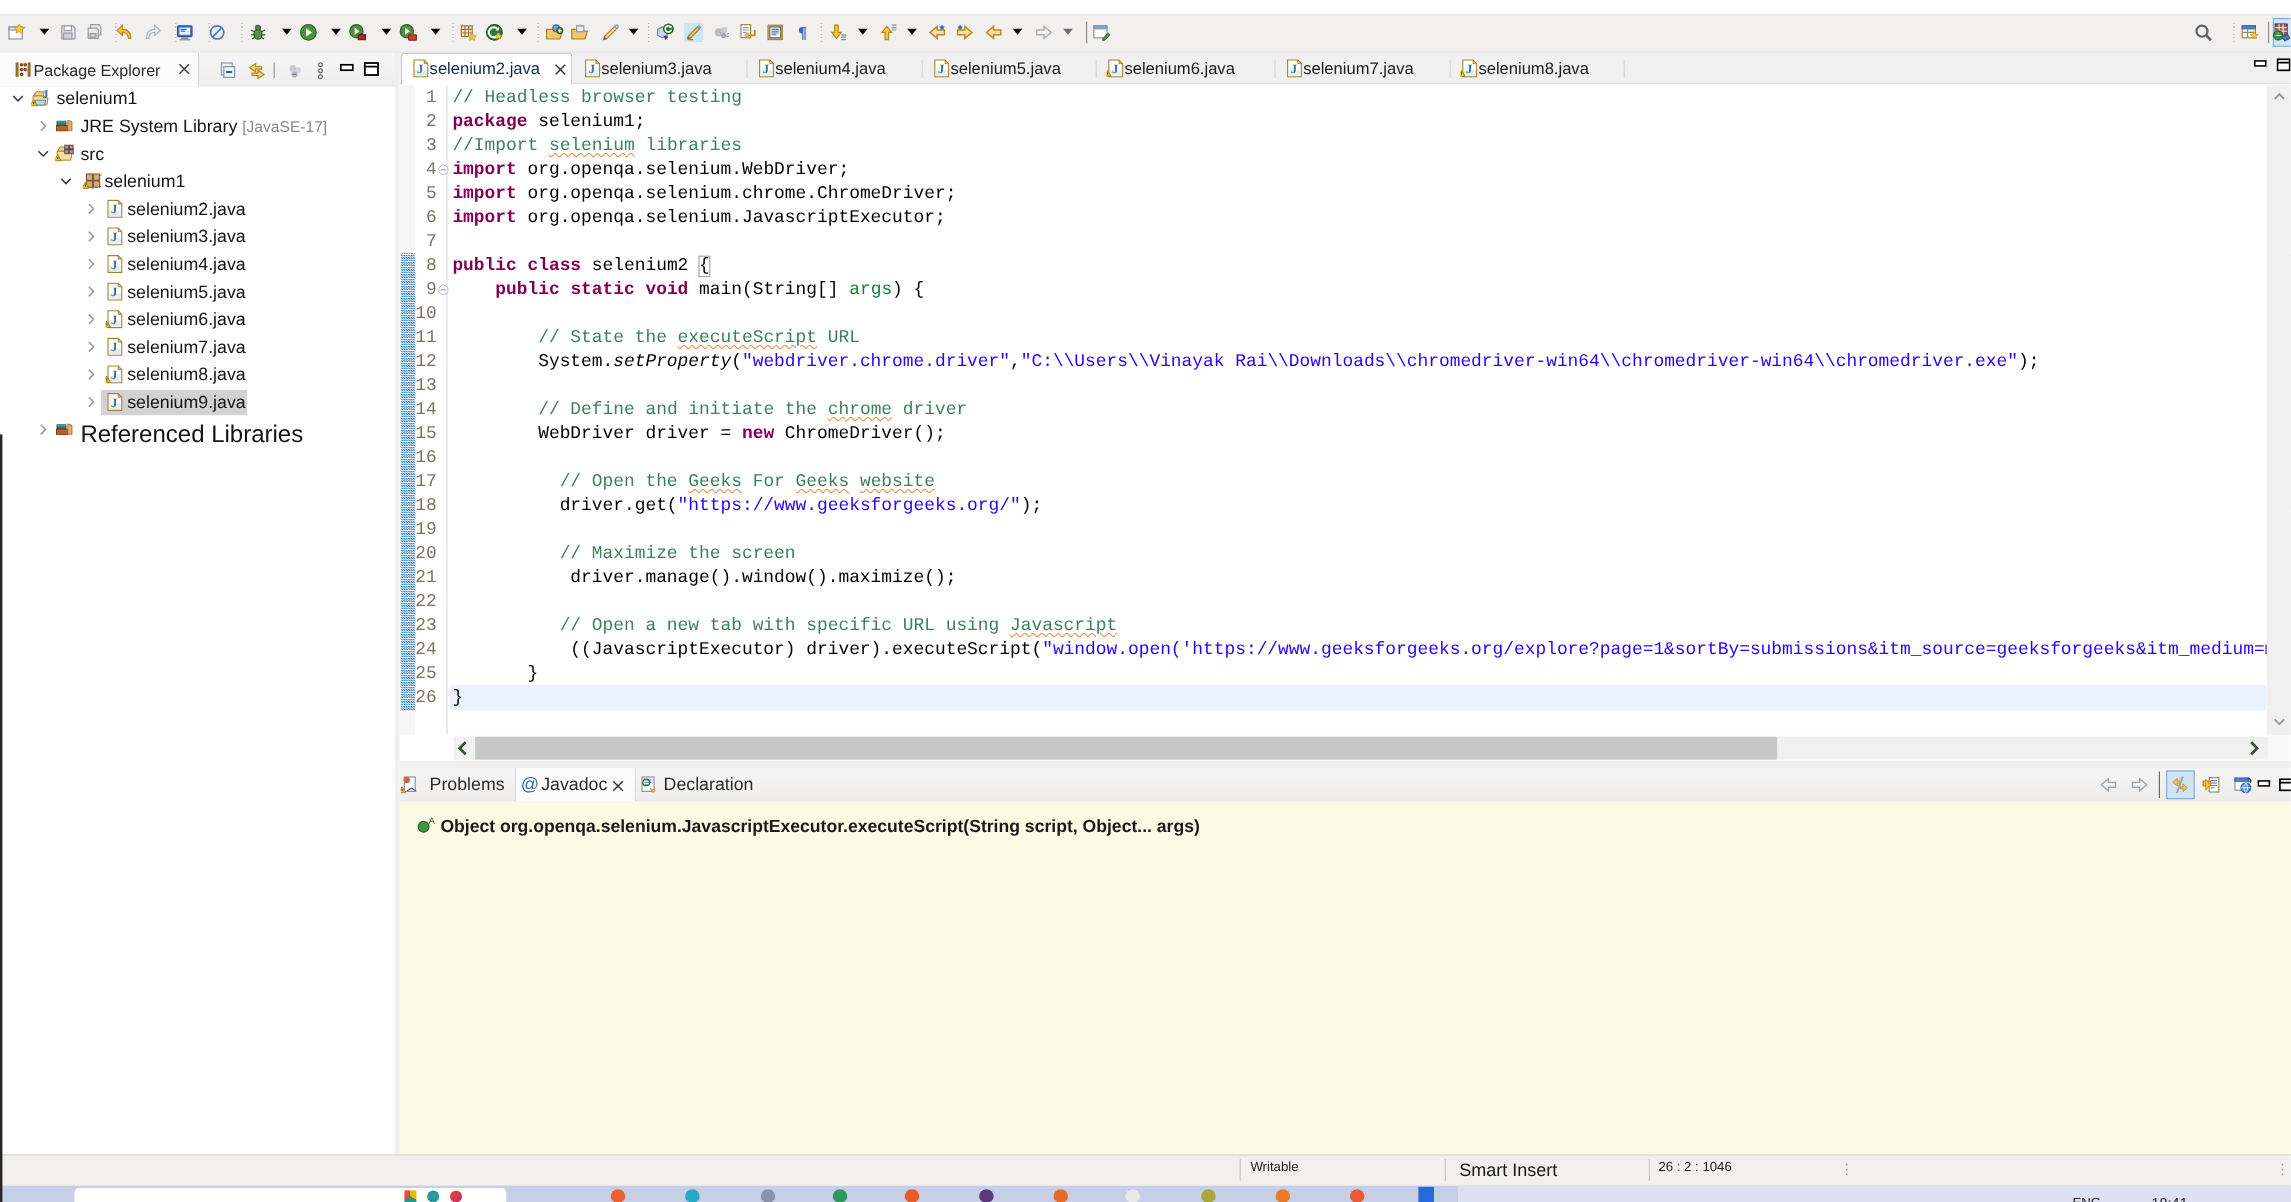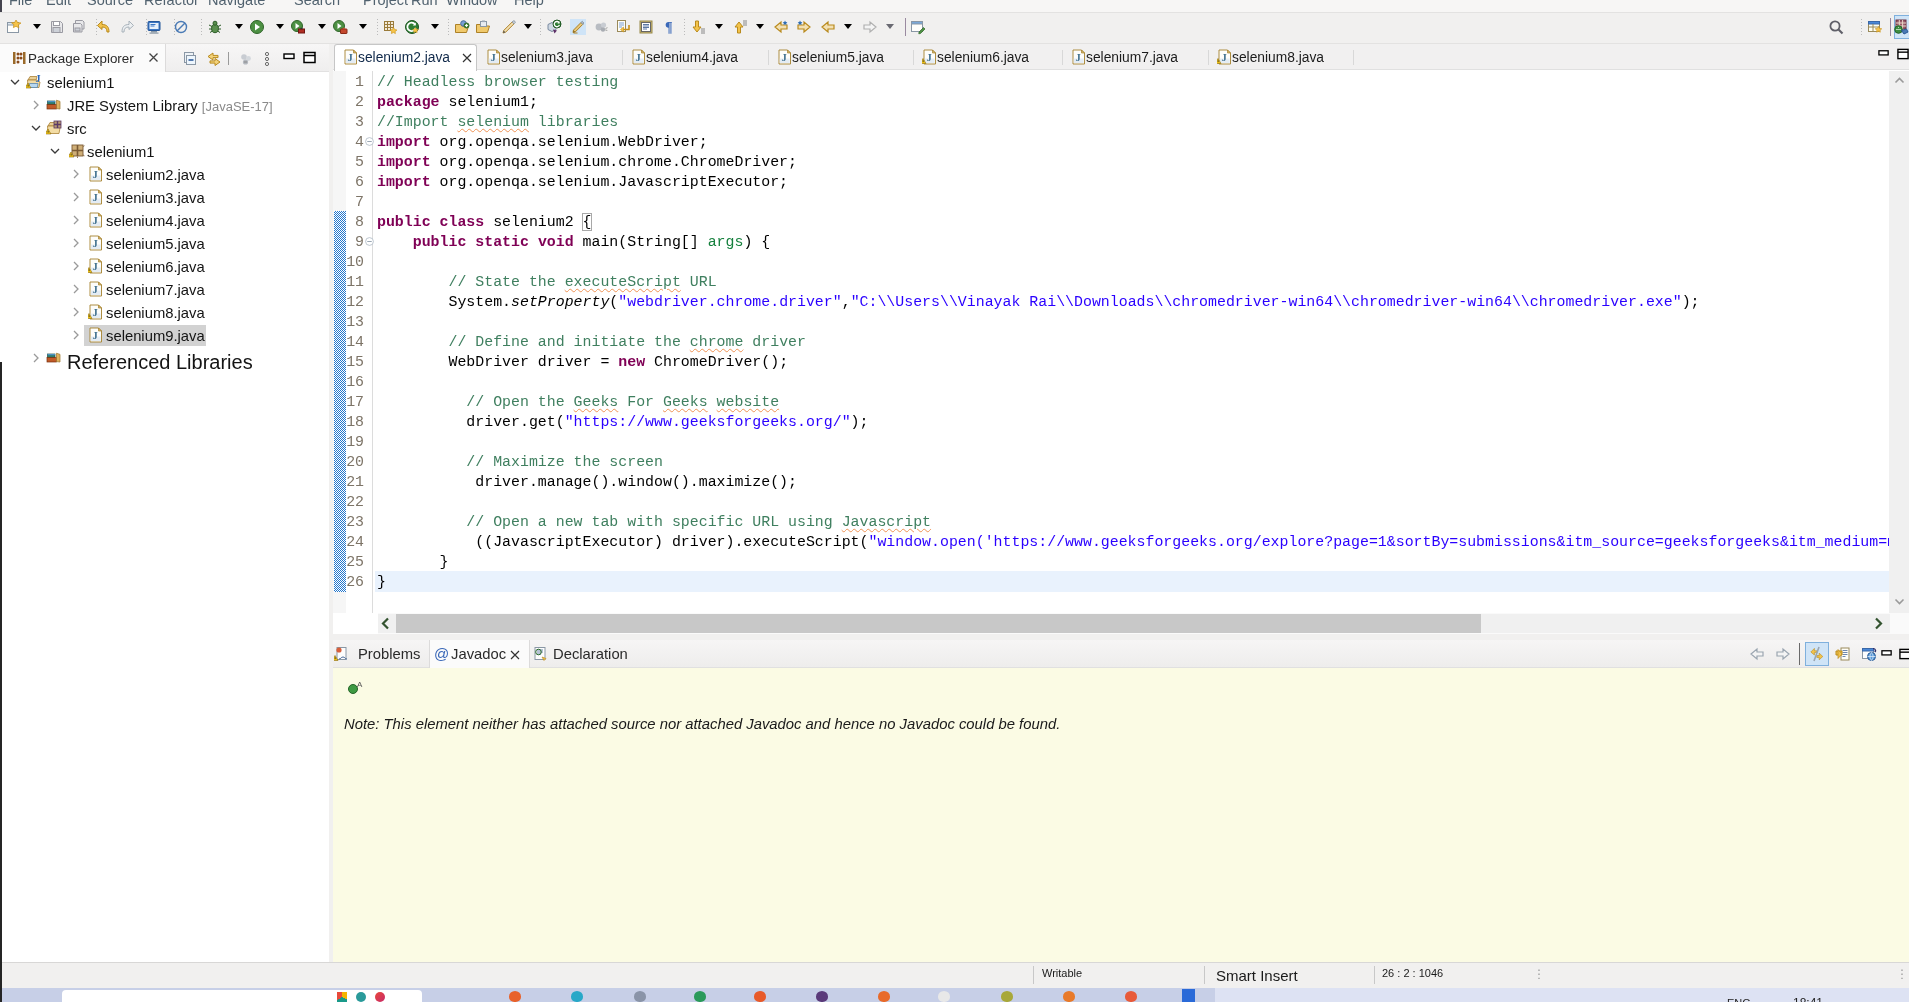--- a/index.html
+++ b/index.html
@@ -8,33 +8,20 @@
 .cm{color:#3f7f5f}
 .st{color:#2a00ff}
 .it{font-style:italic}
 .sp{text-decoration:underline wavy #ef9355 1px;text-underline-offset:2px}
 pre{font-family:"Liberation Mono",monospace;font-size:14.9px;line-height:20px}
 .tbsep{position:absolute;top:19px;width:1px;height:16px;
   background:repeating-linear-gradient(#bbb 0 1px,transparent 1px 3px)}
 .dd{position:absolute;top:24px;width:0;height:0;border-left:4.5px solid transparent;border-right:4.5px solid transparent;border-top:5px solid #000}
 </style></head><body>
 <div id="page">
-<div class="abs" style="left:0;top:0;width:1909px;height:12px;background:#f7f6f5;overflow:hidden">
-      <div class="abs" style="left:0;top:-2px;width:2px;height:14px;background:#45444e"></div>
-      <span class="abs" style="left:9px;top:-8px;font-size:14.5px;color:#51626f">File</span>
-      <span class="abs" style="left:46px;top:-8px;font-size:14.5px;color:#51626f">Edit</span>
-      <span class="abs" style="left:87px;top:-8px;font-size:14.5px;color:#51626f">Source</span>
-      <span class="abs" style="left:144px;top:-8px;font-size:14.5px;color:#51626f">Refactor</span>
-      <span class="abs" style="left:208px;top:-8px;font-size:14.5px;color:#51626f">Navigate</span>
-      <span class="abs" style="left:294px;top:-8px;font-size:14.5px;color:#51626f">Search</span>
-      <span class="abs" style="left:363px;top:-8px;font-size:14.5px;color:#51626f">Project</span>
-      <span class="abs" style="left:411px;top:-8px;font-size:14.5px;color:#51626f">Run</span>
-      <span class="abs" style="left:446px;top:-8px;font-size:14.5px;color:#51626f">Window</span>
-      <span class="abs" style="left:514px;top:-8px;font-size:14.5px;color:#51626f">Help</span>
-    </div>
     <div class="abs" style="left:0;top:12px;width:1909px;height:32px;background:#f1f0ef;border-top:1px solid #e3e2e1;border-bottom:1px solid #e3e2e1"></div>
     <svg class="abs" style="left:6px;top:19px" width="16" height="16" viewBox="0 0 16 16">
       <rect x="1.5" y="3.5" width="11" height="10" fill="#fffefb" stroke="#8a97a5"></rect>
       <rect x="1.5" y="3.5" width="11" height="2.5" fill="#dce6f0" stroke="#8a97a5"></rect>
       <path d="M10 1l1.6 2.6L15 4l-2.6 1.8.4 3-2.8-1.5L7.4 8.6l.5-3L5.5 3.8 8.6 3.5z" fill="#f6c44a" stroke="#c89018" stroke-width=".7"></path>
     </svg>
     <div class="dd" style="left:33px"></div>
     <svg class="abs" style="left:49px;top:19px" width="16" height="16" viewBox="0 0 16 16">
       <path d="M2.5 2.5h9l2 2v9h-11z" fill="#e8e8ea" stroke="#9a9aa2"></path>
       <rect x="4.5" y="2.5" width="6" height="4" fill="#fff" stroke="#9a9aa2"></rect>
@@ -606,21 +593,21 @@
     </svg>
     <svg class="abs" style="left:1899px;top:648px" width="12" height="12" viewBox="0 0 13 13">
       <rect x="1" y="1.5" width="11" height="10" fill="#fff" stroke="#000" stroke-width="1.5"></rect>
       <path d="M1 4.5h11" stroke="#000" stroke-width="1.5"></path>
     </svg>
     <div class="abs" style="left:333px;top:668px;width:1576px;height:294px;background:#fbfbe4"></div>
     <svg class="abs" style="left:347px;top:680px" width="16" height="16" viewBox="0 0 16 16">
       <circle cx="6" cy="9" r="4.5" fill="#3e9a42" stroke="#246428"></circle>
       <text x="10" y="7" font-size="8" fill="#555" font-family="Liberation Sans">A</text>
     </svg>
-    <span class="abs" style="left:344px;top:716px;font-size:14.84px;font-style:italic;color:#1a1a1a">Note: This element neither has attached source nor attached Javadoc and hence no Javadoc could be found.</span>
+    <span class="abs" style="left:367px;top:681px;font-size:14.67px;font-weight:bold;color:#1a1a1a">Object org.openqa.selenium.JavascriptExecutor.executeScript(String script, Object... args)</span>
     <div class="abs" style="left:0;top:962px;width:1909px;height:26px;background:#f1f0ef;border-top:1px solid #d8d7d6"></div>
     <div class="abs" style="left:1033px;top:966px;width:1px;height:18px;background:#c8c8c8"></div>
     <span class="abs" style="left:1042px;top:967px;font-size:11px;color:#1a1a1a">Writable</span>
     <div class="abs" style="left:1204px;top:966px;width:1px;height:18px;background:#c8c8c8"></div>
     <span class="abs" style="left:1216px;top:967px;font-size:15px;color:#1a1a1a">Smart Insert</span>
     <div class="abs" style="left:1374px;top:966px;width:1px;height:18px;background:#c8c8c8"></div>
     <span class="abs" style="left:1382px;top:967px;font-size:11px;color:#1a1a1a">26 : 2 : 1046</span>
     <span class="abs" style="left:1533px;top:967px;font-size:12px;color:#9a9a9a">⋮</span>
     <span class="abs" style="left:1896px;top:967px;font-size:12px;color:#9a9a9a">⋮</span>
     <div class="abs" style="left:0;top:988px;width:1909px;height:14px;background:#c7cfe7"></div>

